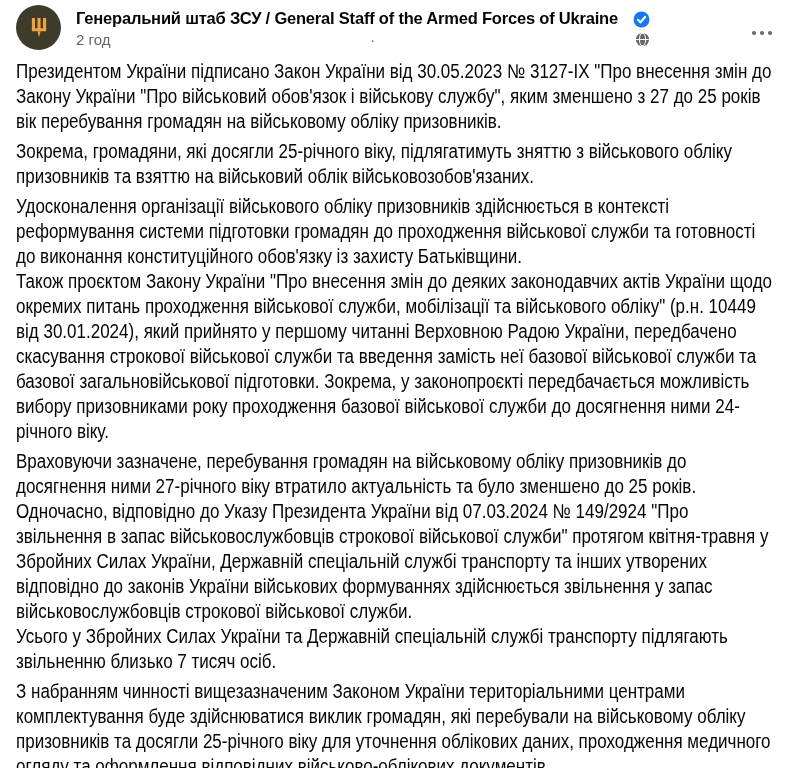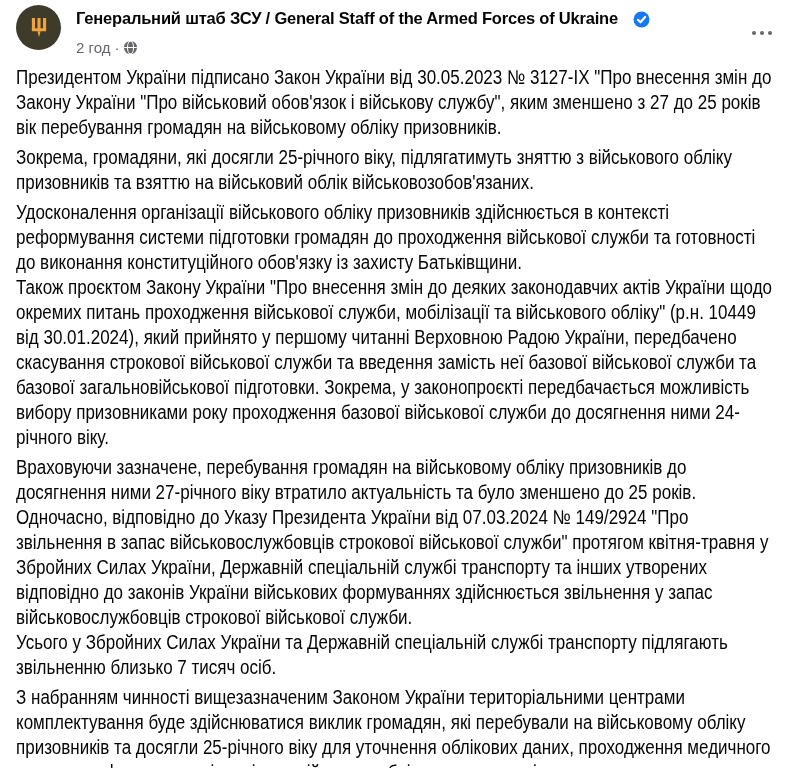--- a/index.html
+++ b/index.html
@@ -41,23 +41,24 @@
     color: #050505;
     letter-spacing: -0.2px;
     white-space: nowrap;
     cursor: pointer;
   }
   .verified-badge { flex: none; margin-top: 1px; }
   .meta-row {
     display: flex;
     align-items: center;
     gap: 4px;
-    margin-top: 11px;
+    margin-top: 3px;
     font-size: 15px;
     color: #65676B;
+    justify-content: space-between;
   }
   .meta-row .timestamp { cursor: pointer; }
   .menu-btn {
     position: absolute;
     top: 15px;
     right: 14px;
     width: 36px;
     height: 36px;
     border-radius: 50%;
     display: flex;

